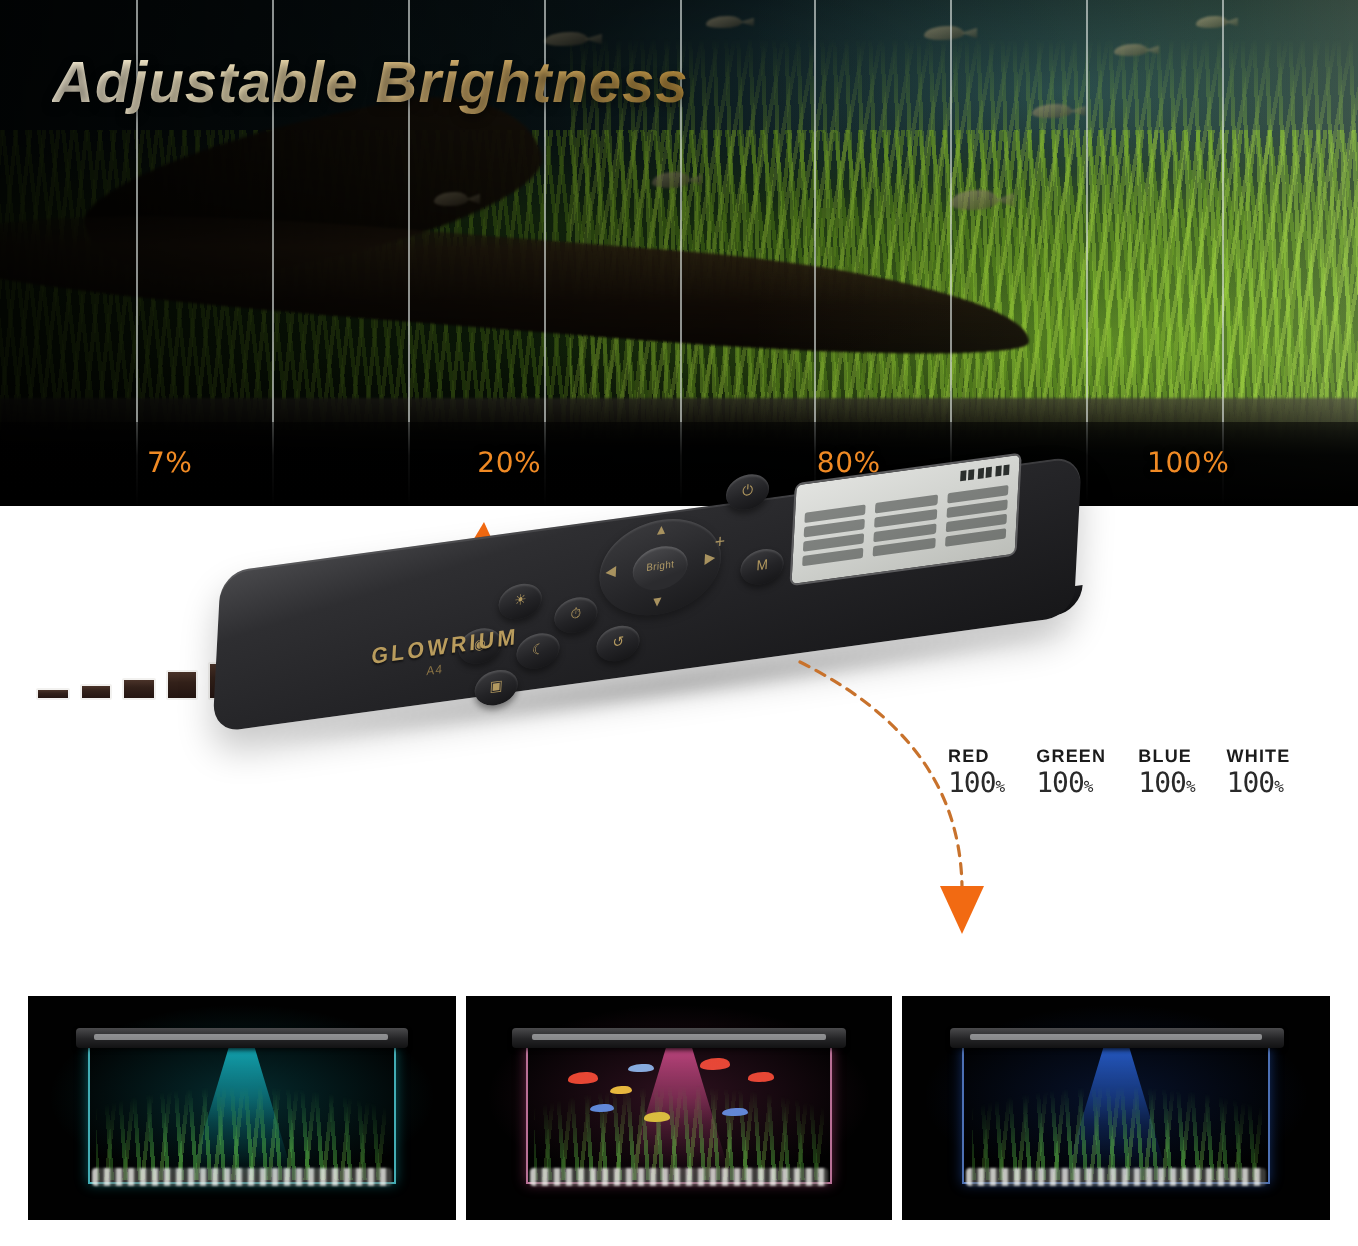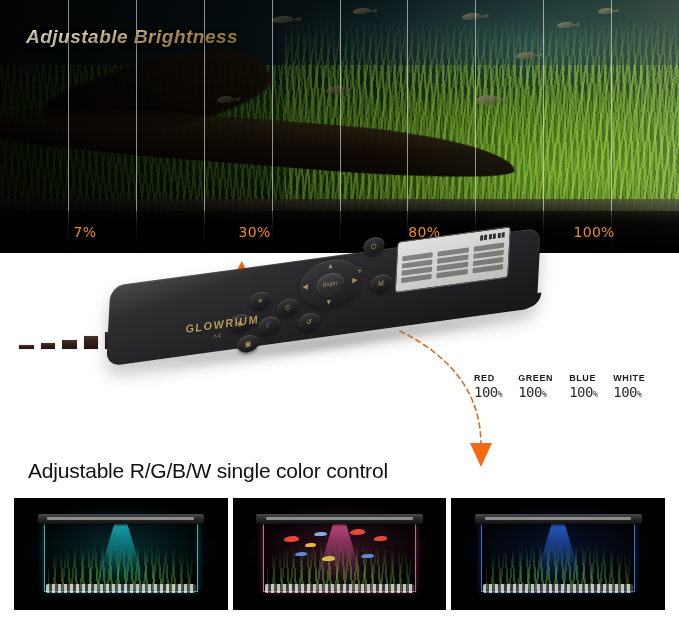--- a/index.html
+++ b/index.html
@@ -175,21 +175,21 @@
     letter-spacing: .3px;
     font-family: "DejaVu Sans", sans-serif;
     text-shadow: 0 0 3px rgba(0,0,0,.9);
   }
 
   
   #banner-title {
     position: absolute;
     left: 26px;
     top: 26px;
-    font-size: 19px;
+    font-size: 29px;
     font-weight: bold;
     font-style: italic;
     letter-spacing: .5px;
     background: linear-gradient(90deg, #fdf4dd 0%, #f6e7bd 30%, #d8b471 62%, #b98f3f 100%);
     -webkit-background-clip: text;
     background-clip: text;
     color: transparent;
     -webkit-text-fill-color: transparent;
     text-shadow: 0 2px 5px rgba(0,0,0,.55);
     z-index: 5;
@@ -523,21 +523,21 @@
       <div class="divider" style="left: 407.4px;"></div>
       <div class="divider" style="left: 475.3px;"></div>
       <div class="divider" style="left: 543.2px;"></div>
       <div class="divider" style="left: 611.1px;"></div>
     </div>
 
   <div id="banner-title">Adjustable Brightness</div>
 
   <div id="percent-strip">
       <div class="percent-cell">7%</div>
-      <div class="percent-cell">30%</div>
+      <div class="percent-cell">20%</div>
       <div class="percent-cell">80%</div>
       <div class="percent-cell">100%</div>
     </div>
 </div>
 
 <div id="remote-section">
 
   <div id="bar-graph">
       <div class="graph-bar" style="height: 6px;"></div>
       <div class="graph-bar" style="height: 7.56px;"></div>
@@ -631,21 +631,20 @@
       <div class="rgbw-item">
         <div class="rgbw-label">BLUE</div>
         <div class="rgbw-value"><span>100</span><span class="pct">%</span></div>
       </div>
       <div class="rgbw-item">
         <div class="rgbw-label">WHITE</div>
         <div class="rgbw-value"><span>100</span><span class="pct">%</span></div>
       </div>
     </div>
 
-  <div id="rgbw-heading">Adjustable R/G/B/W single color control</div>
 </div>
 
 <div id="tank-gallery">
     <div class="tank-photo">
       <div class="tank-beam" style="background: linear-gradient(rgba(23, 200, 216, 0.8) 0%, rgba(23, 200, 216, 0.2) 60%, transparent 100%); filter: blur(2px);"></div>
       <div class="tank-glass" style="border-color: rgba(90, 230, 240, 0.75); box-shadow: rgba(23, 200, 216, 0.4) 0px 0px 6px;"></div>
       <div class="tank-plants"></div>
       <div class="tank-gravel"></div>
       <div class="tank-tint" style="background: radial-gradient(60% 55% at 50% 45%, rgba(20, 190, 205, 0.22) 0%, transparent 75%);"></div>
       <div class="tank-hood"></div>

